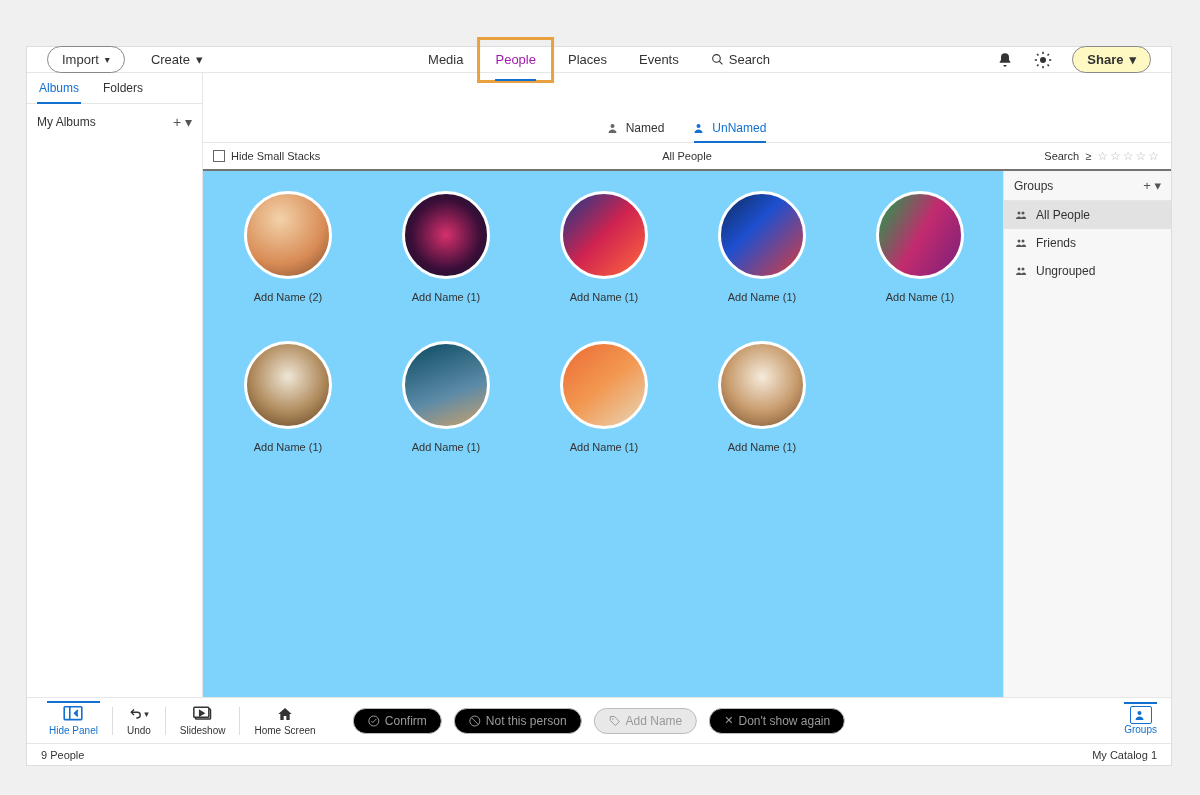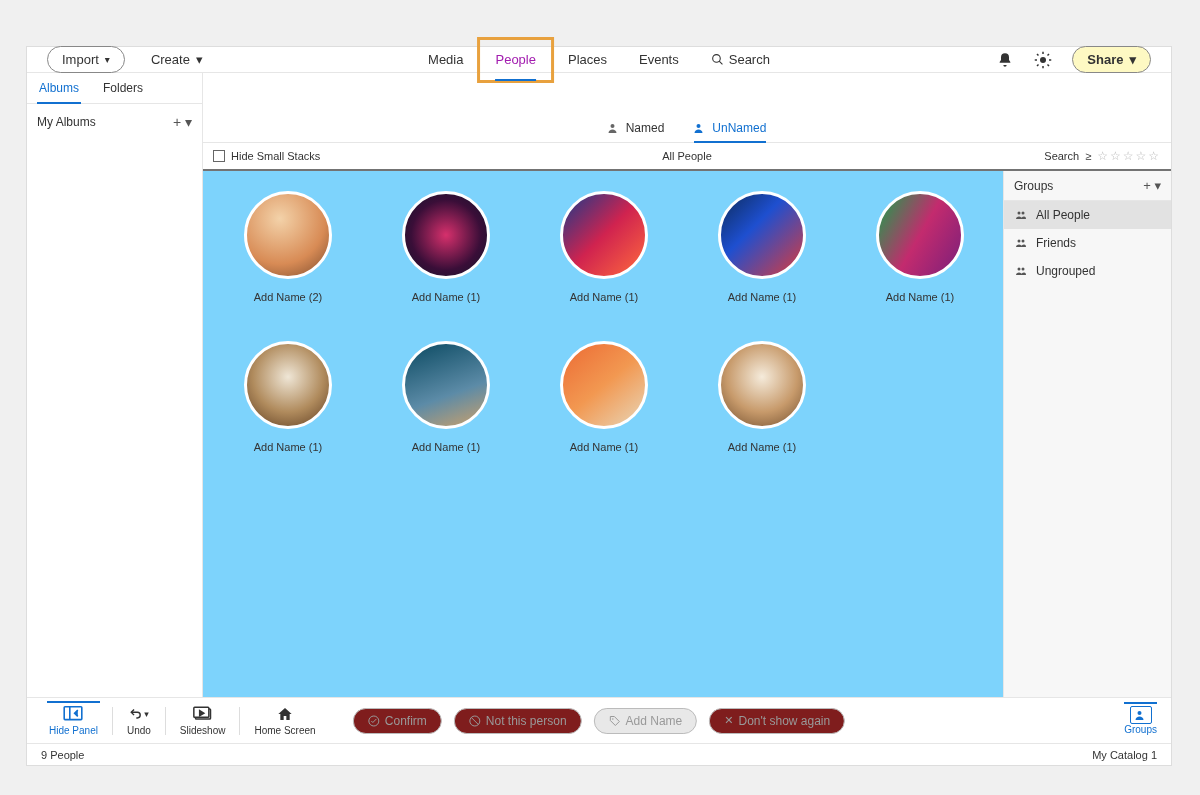--- a/index.html
+++ b/index.html
@@ -59,21 +59,21 @@
   .gico { width: 14px; height: 12px; color: #555; }
 
   
   .bottombar { height: 46px; border-top: 1px solid #e6e6e6; display: flex; align-items: center; padding: 0 14px; position: relative; }
   .btool { display: flex; flex-direction: column; align-items: center; gap: 2px; font-size: 10px; color: #333; cursor: pointer; padding: 0 8px; }
   .btool.active { color: #1170d0; position: relative; }
   .btool.active::before { content: ""; position: absolute; top: -4px; left: 6px; right: 6px; height: 2px; background: #1170d0; }
   .btool .ico { width: 20px; height: 18px; display: flex; align-items: center; justify-content: center; }
   .vsep { width: 1px; height: 28px; background: #ddd; margin: 0 6px; }
   .action-btns { position: absolute; left: 50%; transform: translateX(-50%); display: flex; gap: 12px; }
-  .action-btn { border: 1px solid #bbb; color: #999; border-radius: 16px; padding: 5px 14px; font-size: 12px; display: flex; align-items: center; gap: 5px; background: #7f1d1d; cursor: default; }
+  .action-btn { border: 1px solid #bbb; color: #999; border-radius: 16px; padding: 5px 14px; font-size: 12px; display: flex; align-items: center; gap: 5px; background: #000000; cursor: default; }
   .action-btn.filled { background: #e8e8e8; }
   .groups-btn { margin-left: auto; display: flex; flex-direction: column; align-items: center; font-size: 10px; color: #1170d0; cursor: pointer; position: relative; }
   .groups-btn::before { content: ""; position: absolute; top: -4px; left: 0; right: 0; height: 2px; background: #1170d0; }
   .groups-btn .ico { width: 22px; height: 18px; border: 1px solid #1170d0; border-radius: 2px; display: flex; align-items: center; justify-content: center; }
 
   
   .statusbar { height: 22px; border-top: 1px solid #e6e6e6; display: flex; align-items: center; padding: 0 14px; font-size: 11px; color: #333; }
   .statusbar .right { margin-left: auto; }
 
   

